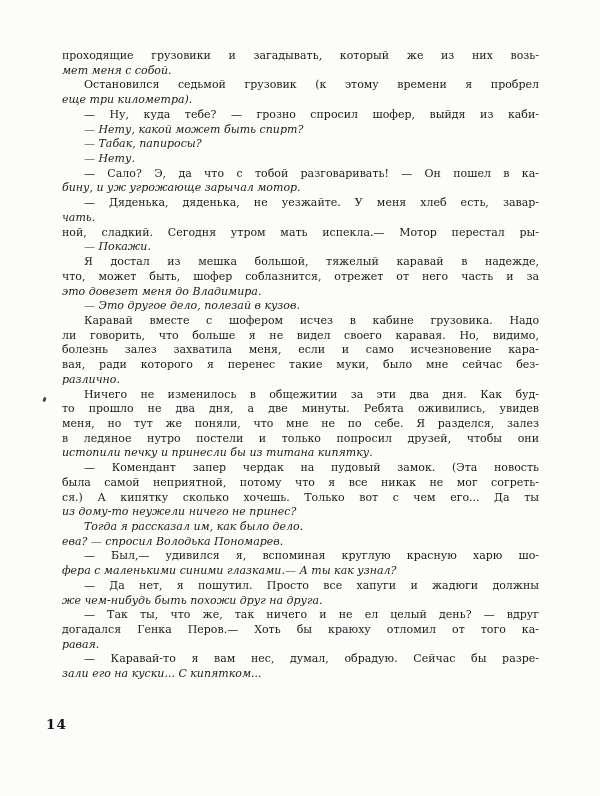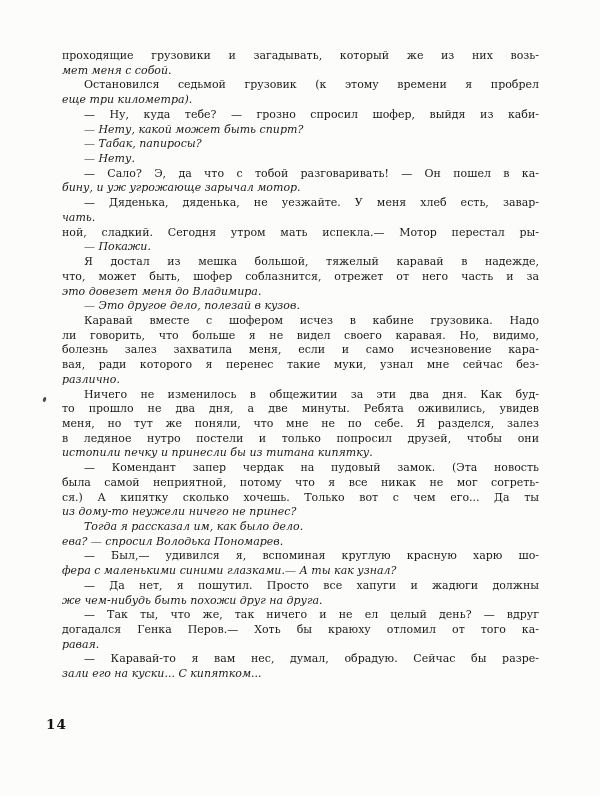--- a/index.html
+++ b/index.html
@@ -67,21 +67,21 @@
       <div class="line end">чать.</div>
       <div class="line">ной, сладкий. Сегодня утром мать испекла.— Мотор перестал ры-</div>
       <div class="line indent end">— Покажи.</div>
       <div class="line indent">Я достал из мешка большой, тяжелый каравай в надежде,</div>
       <div class="line">что, может быть, шофер соблазнится, отрежет от него часть и за</div>
       <div class="line end">это довезет меня до Владимира.</div>
       <div class="line indent end">— Это другое дело, полезай в кузов.</div>
       <div class="line indent">Каравай вместе с шофером исчез в кабине грузовика. Надо</div>
       <div class="line">ли говорить, что больше я не видел своего каравая. Но, видимо,</div>
       <div class="line">болезнь залез захватила меня, если и само исчезновение кара-</div>
-      <div class="line">вая, ради которого я перенес такие муки, узнал мне сейчас без-</div>
+      <div class="line">вая, ради которого я перенес такие муки, было мне сейчас без-</div>
       <div class="line end">различно.</div>
       <div class="line indent">Ничего не изменилось в общежитии за эти два дня. Как буд-</div>
       <div class="line">то прошло не два дня, а две минуты. Ребята оживились, увидев</div>
       <div class="line">меня, но тут же поняли, что мне не по себе. Я разделся, залез</div>
       <div class="line">в ледяное нутро постели и только попросил друзей, чтобы они</div>
       <div class="line end">истопили печку и принесли бы из титана кипятку.</div>
       <div class="line indent">— Комендант запер чердак на пудовый замок. (Эта новость</div>
       <div class="line">была самой неприятной, потому что я все никак не мог согреть-</div>
       <div class="line">ся.) А кипятку сколько хочешь. Только вот с чем его... Да ты</div>
       <div class="line end">из дому-то неужели ничего не принес?</div>

